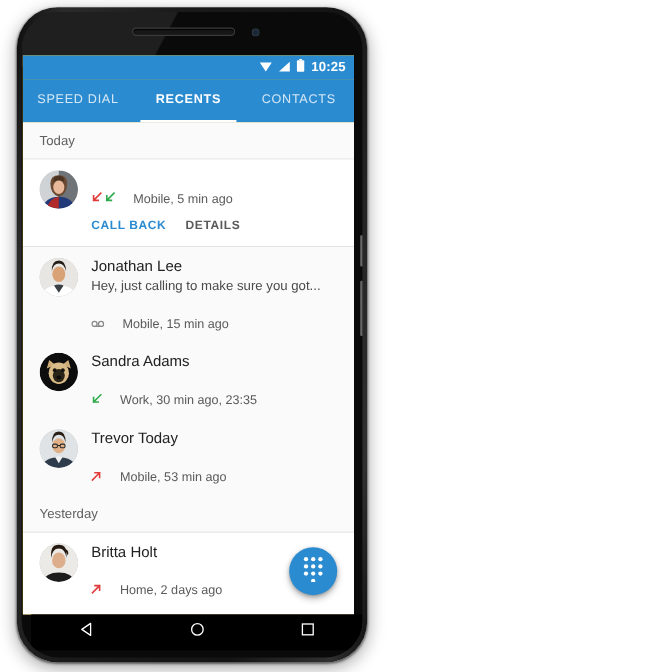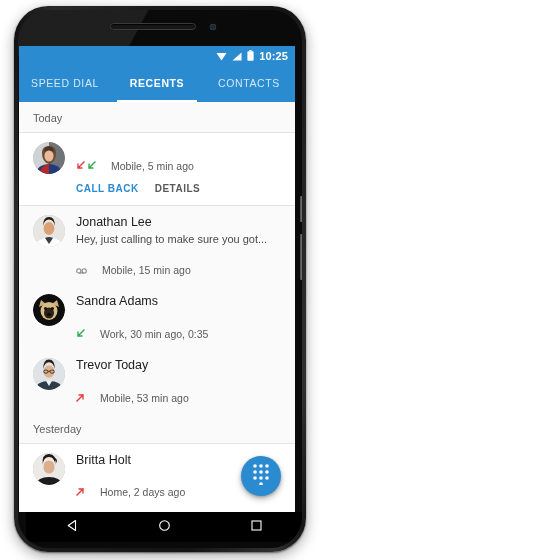--- a/index.html
+++ b/index.html
@@ -401,21 +401,21 @@
             <div class="row-body">
               <div class="row-name">Sandra Adams</div>
               <div class="row-meta">
                 <span class="meta-icons">
                   <span>
                     <svg width="9" height="9" viewBox="0 0 9 9">
                         <path d="M8 1 L2 7 M2 3.2 L2 7 L5.8 7" stroke="#2eaa4a" stroke-width="1.35" fill="none" stroke-linecap="square"></path>
                       </svg>
                   </span>
                 </span>
-                <span>Work, 30 min ago, 0:35</span>
+                <span>Work, 30 min ago, 23:35</span>
               </div>
             </div>
           </div>
 
           <div class="row alt">
             <div class="avatar">
               <svg width="32" height="32" viewBox="0 0 32 32">
                 <defs>
                     <clipPath id="c4">
                       <circle cx="16" cy="16" r="16"></circle>

